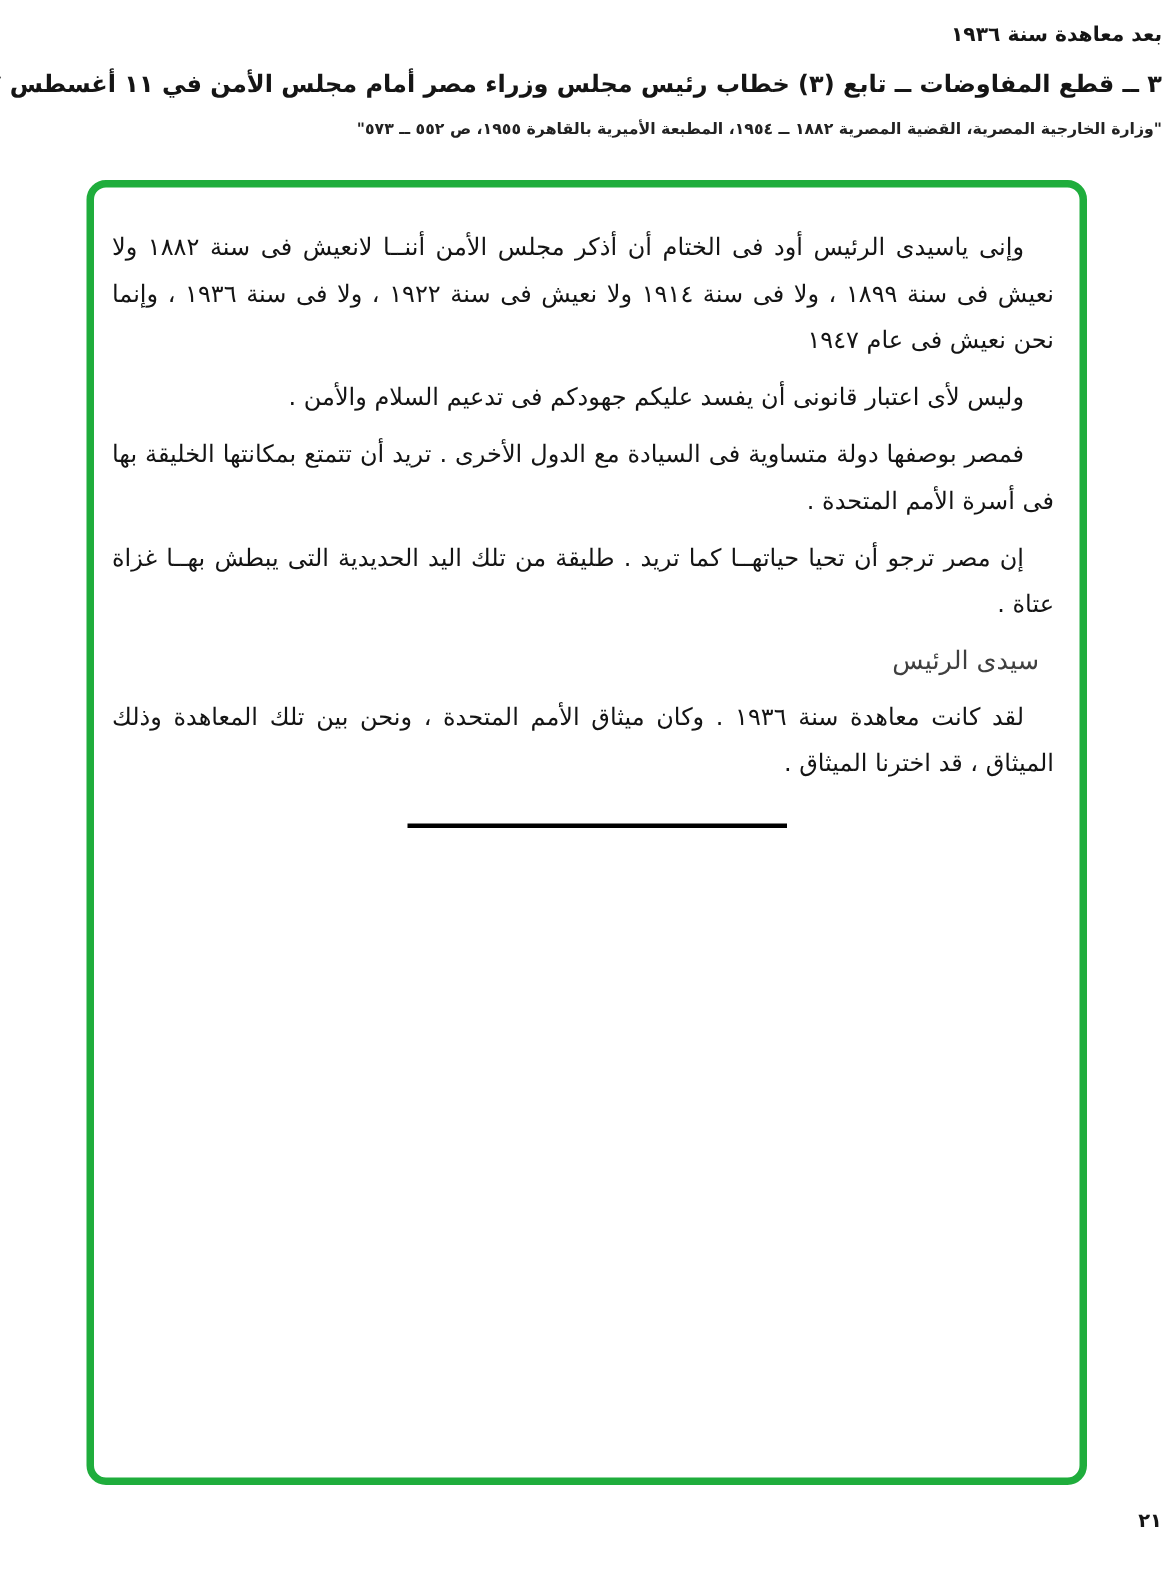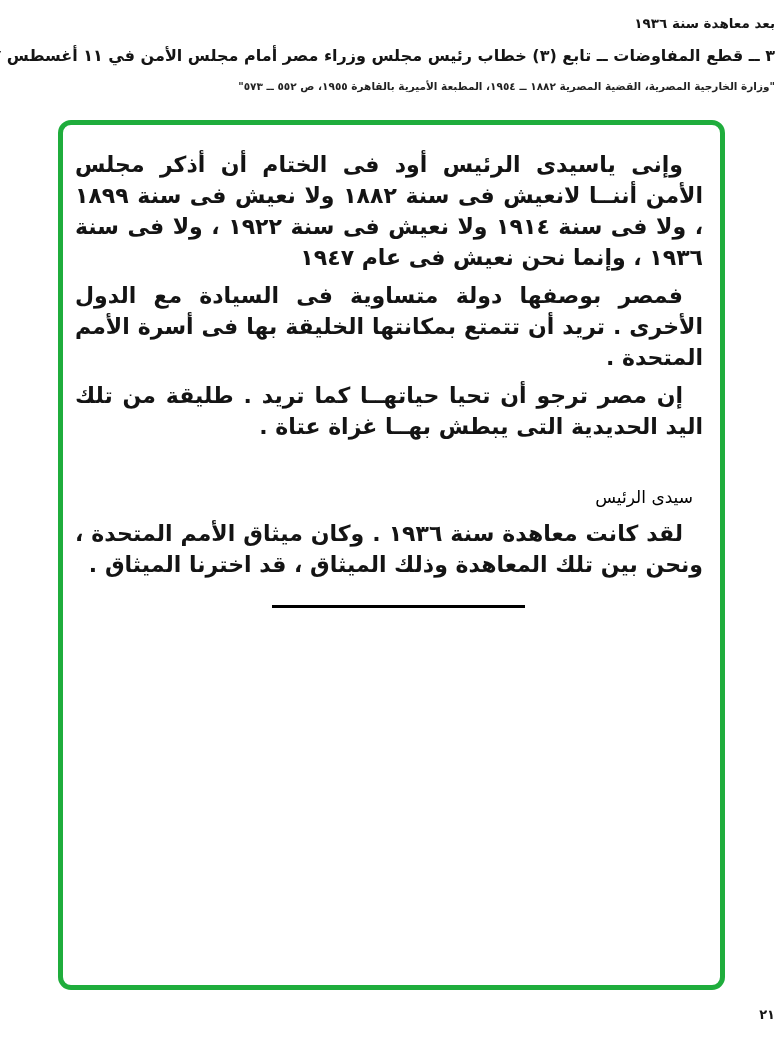--- a/index.html
+++ b/index.html
@@ -45,33 +45,32 @@
     width: 667px;
     height: 870px;
     box-sizing: border-box;
     border: 5px solid #1fad3c;
     border-radius: 13px;
     padding: 24px 17px 0 12px;
     background: #ffffff;
   }
   .body-par {
     margin: 0 0 7px 0;
-    font-size: 22px;
+    font-size: 16px;
     line-height: 31px;
     text-align: justify;
     text-indent: 20px;
     color: #141414;
-    font-weight: bold;
   }
   .subheading {
-    margin: 40px 10px 5px 0;
+    margin: 8px 10px 5px 0;
     font-size: 17px;
     font-weight: normal;
     line-height: 31px;
-    color: #000000;
+    color: #404040;
   }
   .closing-par {
     margin-bottom: 0;
   }
   .divider-rule {
     width: 253px;
     height: 3px;
     background: #000000;
     margin: 25px auto 0 auto;
     position: relative;
@@ -92,20 +91,21 @@
 <body>
 
 <div class="header-line running-head">بعد معاهدة سنة ١٩٣٦</div>
 
 <div class="header-line doc-title">٣ ــ قطع المفاوضات ــ تابع (٣) خطاب رئيس مجلس وزراء مصر أمام مجلس الأمن في ١١ أغسطس ١٩٤٧</div>
 
 <div class="header-line source-citation">"وزارة الخارجية المصرية، القضية المصرية ١٨٨٢ ــ ١٩٥٤، المطبعة الأميرية بالقاهرة ١٩٥٥، ص ٥٥٢ ــ ٥٧٣"</div>
 
 <div class="green-frame" style="border-color: rgb(31, 173, 60);">
   <p class="body-par">وإنى ياسيدى الرئيس أود فى الختام أن أذكر مجلس الأمن أننــا لانعيش فى سنة ١٨٨٢ ولا نعيش فى سنة ١٨٩٩ ، ولا فى سنة ١٩١٤ ولا نعيش فى سنة ١٩٢٢ ، ولا فى سنة ١٩٣٦ ، وإنما نحن نعيش فى عام ١٩٤٧</p>
+  <p class="body-par">وليس لأى اعتبار قانونى أن يفسد عليكم جهودكم فى تدعيم السلام والأمن .</p>
   <p class="body-par">فمصر بوصفها دولة متساوية فى السيادة مع الدول الأخرى . تريد أن تتمتع بمكانتها الخليقة بها فى أسرة الأمم المتحدة .</p>
   <p class="body-par">إن مصر ترجو أن تحيا حياتهــا كما تريد . طليقة من تلك اليد الحديدية التى يبطش بهــا غزاة عتاة .</p>
 
   <div class="subheading">سيدى الرئيس</div>
 
   <p class="body-par closing-par">لقد كانت معاهدة سنة ١٩٣٦ . وكان ميثاق الأمم المتحدة ، ونحن بين تلك المعاهدة وذلك الميثاق ، قد اخترنا الميثاق .</p>
 
   <div class="divider-rule"></div>
 </div>
 

